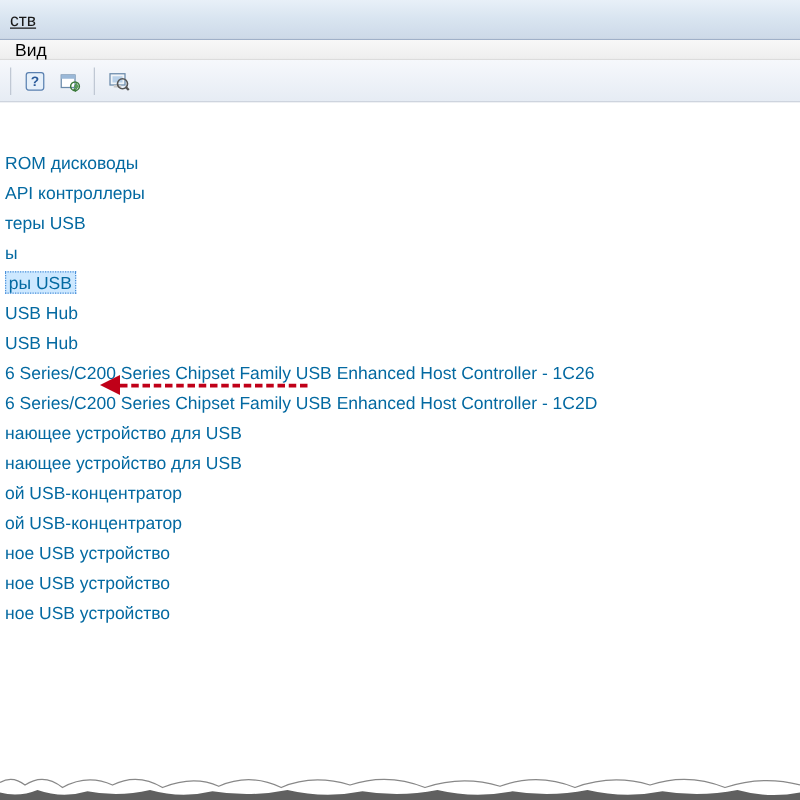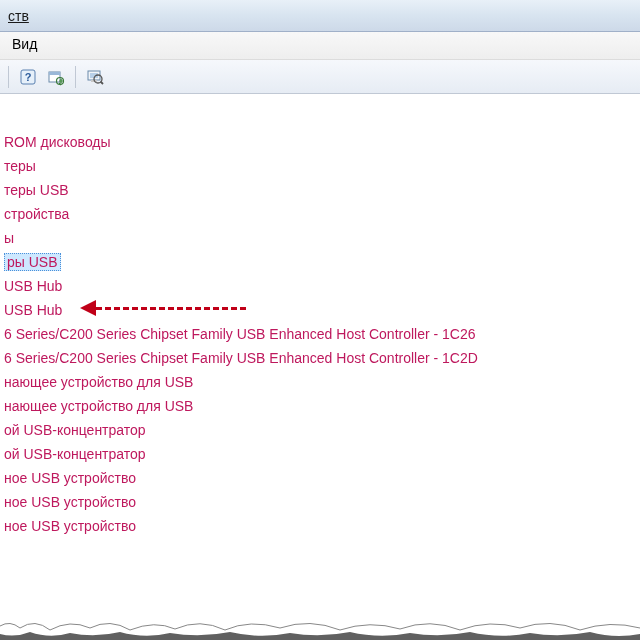--- a/index.html
+++ b/index.html
@@ -16,24 +16,25 @@
       height: 32px;
       background: linear-gradient(to bottom, #e8f0f8 0%, #d8e4f0 50%, #cdd9e8 100%);
       border-bottom: 1px solid #a0b0c8;
       display: flex;
       align-items: center;
       padding-left: 8px;
       color: #1a1a1a;
       text-decoration: underline;
     }
     .menubar {
-      height: 28px;
+      height: 16px;
       background: linear-gradient(to bottom, #f8f8f8, #eeeeee);
       border-bottom: 1px solid #dcdcdc;
       display: flex;
+      align-items: center;
       padding-left: 2px;
     }
     .menu-item {
       padding: 4px 10px;
       color: #000;
       cursor: default;
     }
     .toolbar {
       height: 34px;
       background: linear-gradient(to bottom, #f6f8fc 0%, #e6ecf4 100%);
@@ -59,21 +60,21 @@
       cursor: default;
     }
     .tree-area {
       padding: 36px 0 0 0;
       background: #fff;
     }
     .tree-item {
       height: 24px;
       line-height: 24px;
       padding-left: 4px;
-      color: #be185d;
+      color: #0369a1;
       white-space: nowrap;
       overflow: hidden;
       cursor: default;
     }
     .tree-item.selected .label {
       background: #cde8ff;
       border: 1px dotted #4a90d9;
       padding: 0 2px;
       margin-top: 43px;
     }
@@ -138,23 +139,22 @@
       <rect x="4" y="5" width="8" height="5" fill="#b8d0e8"></rect>
       <rect x="5" y="12" width="6" height="2" fill="#c8c8c8"></rect>
       <circle cx="12" cy="11" r="4" fill="none" stroke="#555" stroke-width="1.3"></circle>
       <line x1="14.5" y1="13.5" x2="17" y2="16" stroke="#555" stroke-width="1.8"></line>
     </svg>
   </div>
 </div>
 
 <div class="tree-area">
   <div class="tree-item"><span class="label">ROM дисководы</span></div>
-  <div class="tree-item"><span class="label">теры</span></div>
+  <div class="tree-item"><span class="label">API контроллеры</span></div>
   <div class="tree-item"><span class="label">теры USB</span></div>
-  <div class="tree-item"><span class="label">стройства</span></div>
   <div class="tree-item"><span class="label">ы</span></div>
   <div class="tree-item selected"><span class="label">ры USB</span></div>
   <div class="tree-item"><span class="label"> USB Hub</span></div>
   <div class="tree-item"><span class="label"> USB Hub</span></div>
   <div class="tree-item"><span class="label">6 Series/C200 Series Chipset Family USB Enhanced Host Controller - 1C26</span></div>
   <div class="tree-item"><span class="label">6 Series/C200 Series Chipset Family USB Enhanced Host Controller - 1C2D</span></div>
   <div class="tree-item"><span class="label">нающее устройство для USB</span></div>
   <div class="tree-item"><span class="label">нающее устройство для USB</span></div>
   <div class="tree-item"><span class="label">ой USB-концентратор</span></div>
   <div class="tree-item"><span class="label">ой USB-концентратор</span></div>

